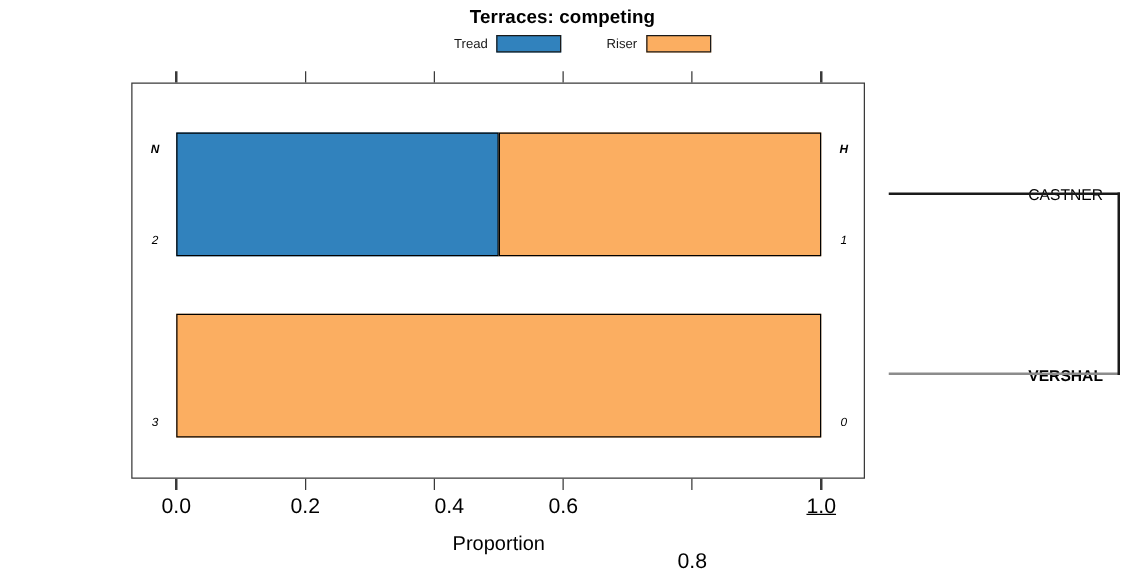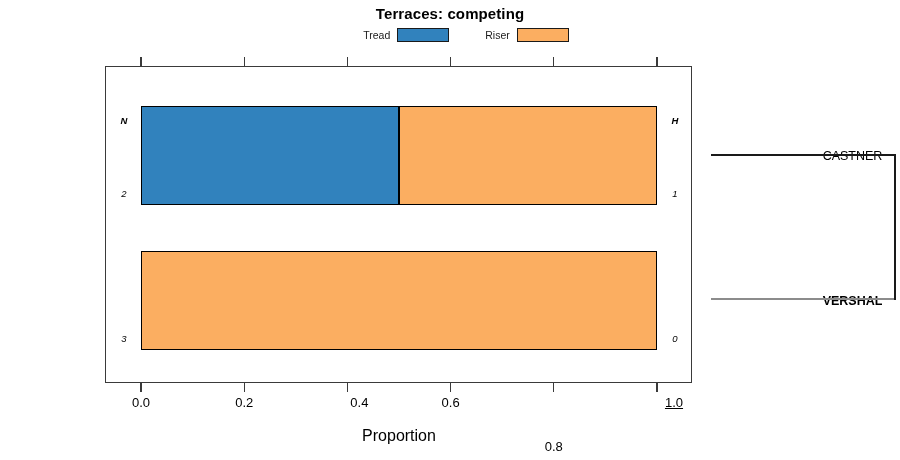--- a/index.html
+++ b/index.html
@@ -81,21 +81,21 @@
     position: absolute;
     width: 1.3px;
     background: #3a3a3a;
   }
   .tick-top { top: 57px; height: 9px; }
   .tick-bottom { top: 383px; height: 9px; }
 
   .tick-label {
     position: absolute;
     top: 395px;
-    font-size: 13px;
+    font-size: 17px;
     color: #000;
     transform: translateX(-50%);
     white-space: nowrap;
   }
 
   .axis-title-x {
     position: absolute;
     left: 0;
     top: 427px;
     width: 798px;
@@ -180,21 +180,21 @@
       <div class="tick-mark tick-bottom" style="left: 553.15px;"></div>
       <div class="tick-mark tick-top" style="left: 656.35px;"></div>
       <div class="tick-mark tick-bottom" style="left: 656.35px;"></div>
     </div>
   <div id="ticklabels-layer">
       <div class="tick-label" style="left: 141px;">0.0</div>
       <div class="tick-label" style="left: 244.2px;">0.2</div>
       <div class="tick-label" style="left: 347.4px; margin-left: 12px;">0.4</div>
       <div class="tick-label" style="left: 450.6px;">0.6</div>
       <div class="tick-label" style="left: 553.8px; margin-top: 44px;">0.8</div>
-      <div class="tick-label" style="left: 674px; text-decoration: underline;">1.0</div>
+      <div class="tick-label" style="left: 657px; text-decoration: underline;">1.0</div>
     </div>
   <div id="rows-layer">
       <div class="bar-segment" style="left: 141px; top: 106px; width: 258px; height: 99px; background: rgb(49, 130, 189);"></div>
       <div class="bar-segment" style="left: 399px; top: 106px; width: 258px; height: 99px; background: rgb(251, 174, 97);"></div>
       <div class="bar-segment" style="left: 141px; top: 251px; width: 516px; height: 99px; background: rgb(251, 174, 97);"></div>
     </div>
   <div id="rowlabels-layer">
       <div class="row-label" style="top: 155.5px;">CASTNER</div>
       <div class="row-label" style="top: 300.5px; font-weight: bold;">VERSHAL</div>
     </div>

